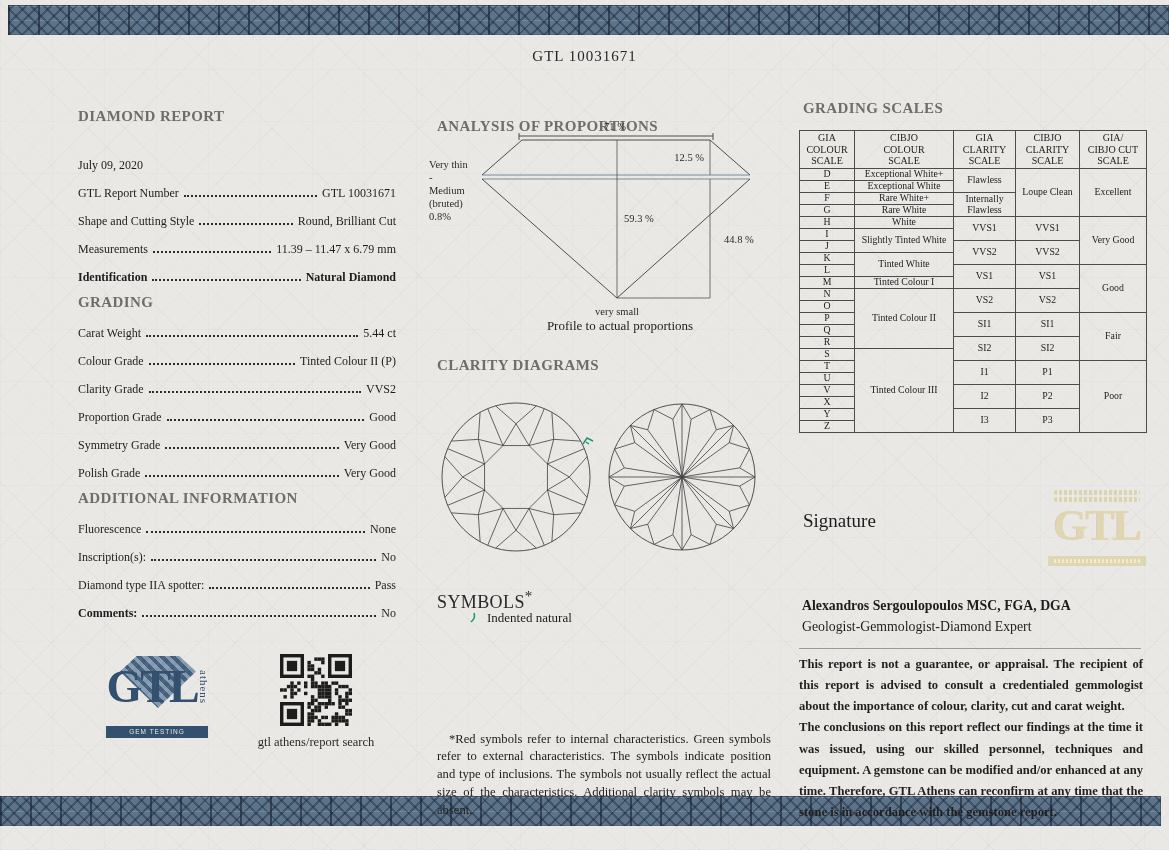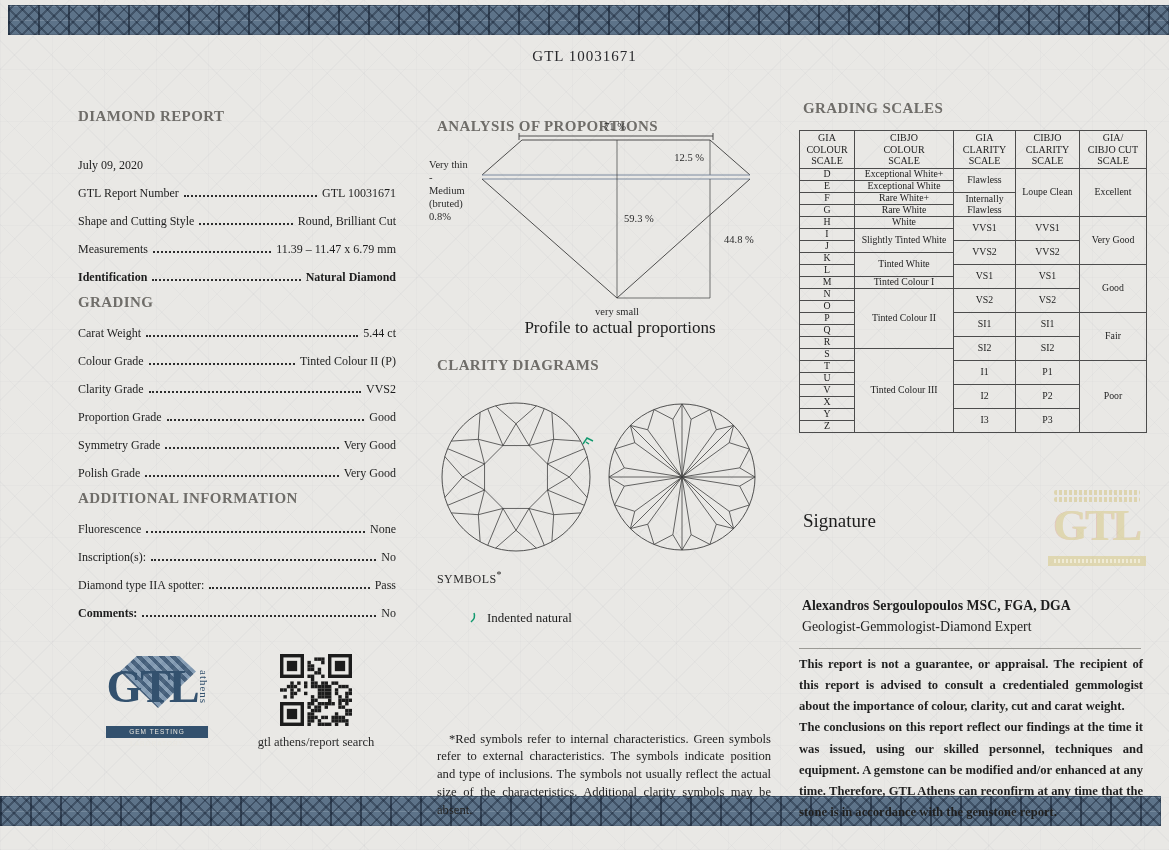--- a/index.html
+++ b/index.html
@@ -48,24 +48,24 @@
   .gtl-banner{position:absolute;left:0;bottom:0;width:100%;height:12px;background:#33516e;
     color:#e8e6df;font-family:"Liberation Sans",sans-serif;font-size:6.5px;
     letter-spacing:1px;text-align:center;line-height:12px;}
   .qr-wrap{position:absolute;left:177px;top:2px;width:122px;}
   .qr-wrap svg{display:block;margin:0 auto;}
   .qr-caption{margin-top:9px;text-align:center;font-size:12.5px;color:#2a2a2a;}
   
   .mid-title-1{position:absolute;left:437px;top:102px;margin-top:16px;}
   .profile-svg{position:absolute;left:425px;top:118px;}
   .profile-caption{position:absolute;left:455px;top:318px;width:330px;text-align:center;
-    font-size:17px;color:#1d1d1d;}
+    font-size:13px;color:#1d1d1d;}
   .mid-title-2{position:absolute;left:437px;top:357px;}
   .clarity-svg{position:absolute;left:435px;top:392px;}
-  .symbols-title{position:absolute;left:437px;top:569px;font-size:12px;letter-spacing:.4px;color:#2a2a2a;}
+  .symbols-title{position:absolute;left:437px;top:588px;font-size:18px;letter-spacing:.4px;color:#2a2a2a;}
   .symbol-legend{position:absolute;left:468px;top:610px;display:flex;align-items:center;font-size:13px;}
   .symbol-legend svg{margin-right:9px;}
   .footnote{position:absolute;left:437px;top:718px;width:334px;font-size:12.6px;
     line-height:1.42;text-align:justify;text-indent:12px;color:#222;}
   
   .right-title{position:absolute;left:803px;top:100px;}
   .scales{position:absolute;left:799px;top:130px;border-collapse:collapse;
     font-size:9.8px;color:#222;}
   .scales td,.scales th{border:1px solid #4c4c4c;text-align:center;vertical-align:middle;
     padding:0 1px;font-weight:normal;}

